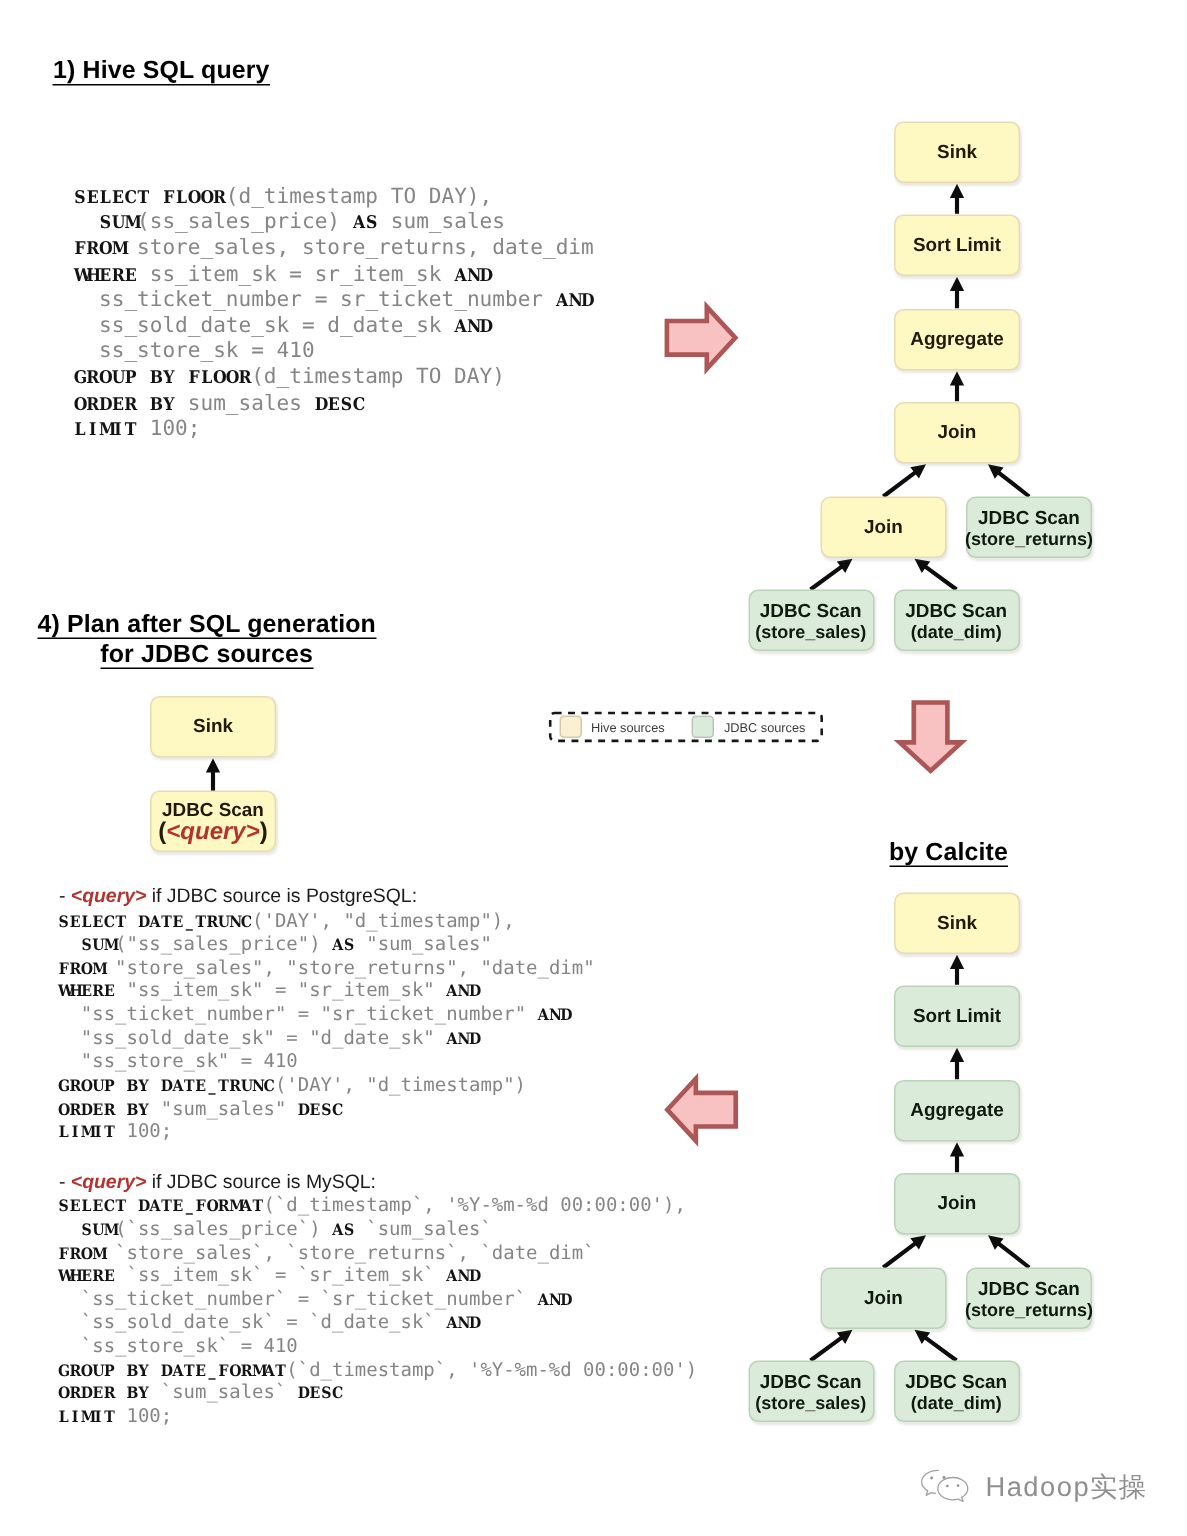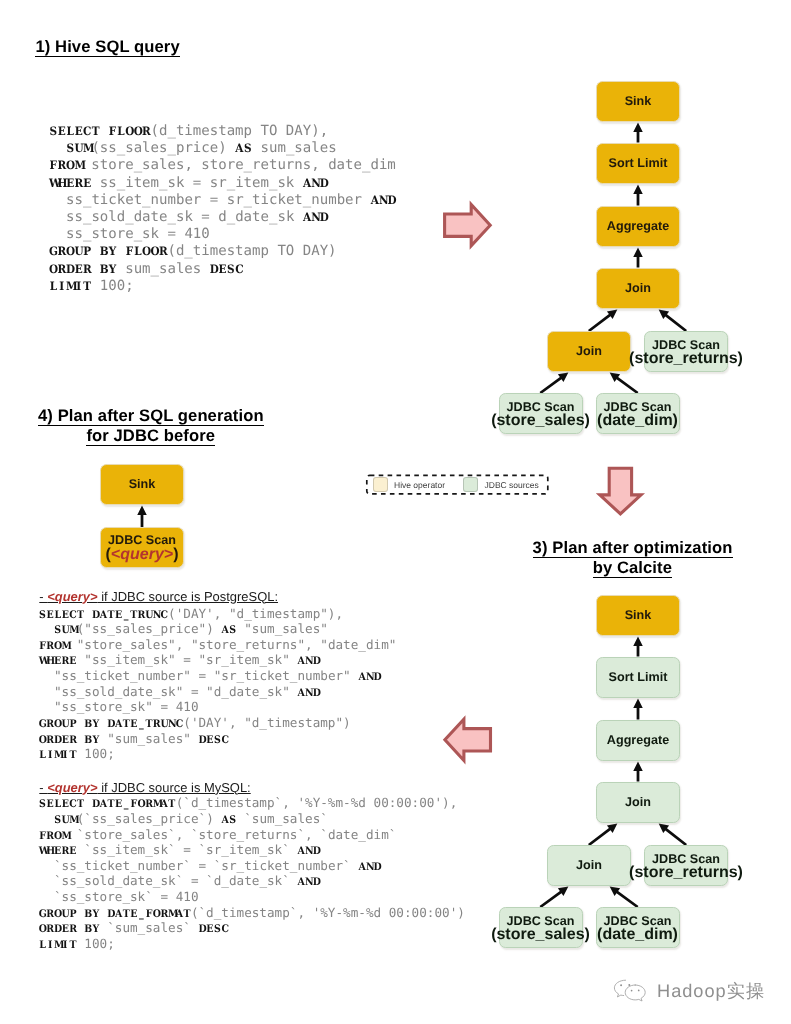--- a/index.html
+++ b/index.html
@@ -16,32 +16,32 @@
   
   .code{position:absolute;font-family:"DejaVu Sans Mono",monospace;
       color:#858585;white-space:pre;}
   .code .l{height:17.2px;line-height:17.2px;}
   .code b{color:#131313;font-weight:bold;font-family:"DejaVu Serif",serif;
       font-size:0.828em;font-stretch:condensed;letter-spacing:normal;}
   .code b i{display:inline-block;width:0.7274em;text-align:center;font-style:normal;
       overflow:visible;}
 
   
-  .qcap{position:absolute;font-size:12.95px;color:#1b1b1b;white-space:nowrap;text-decoration:underline;}
+  .qcap{position:absolute;font-size:12.95px;color:#1b1b1b;white-space:nowrap;}
   .qcap i{color:#b3342f;font-weight:bold;font-style:italic;}
 
   
   .node{position:absolute;border-radius:6.5px;box-sizing:border-box;
       box-shadow:1px 1.4px 1.6px rgba(120,115,95,0.16);
       display:flex;flex-direction:column;align-items:center;justify-content:center;
       font-weight:bold;color:#241d10;text-align:center;}
-  .node.hive{background:#eab308;border:1px solid #e8dbb4;color:#211a0c;}
+  .node.hive{background:#fef9c3;border:1px solid #e8dbb4;color:#211a0c;}
   .node.jdbc{background:#dbebd9;border:1px solid #bad3b8;color:#0f1a0f;}
   .node .t1{font-size:12.6px;line-height:14.5px;letter-spacing:0px;}
-  .node .t2{font-size:16px;line-height:12px;letter-spacing:0px;}
+  .node .t2{font-size:12px;line-height:12px;letter-spacing:0px;}
   .node .t2.q{font-style:normal;font-size:16px;line-height:14px;}
   .node .t2.q .paren{color:#241a0c;font-style:normal;font-weight:bold;}
   .node .t2.q .qv{color:#b3342f;font-style:italic;font-weight:bold;}
 
   
   .legend{position:absolute;box-sizing:border-box;
       border-radius:3px;display:flex;align-items:center;}
   .legend .sw{width:15px;height:15px;border-radius:3px;box-sizing:border-box;flex:0 0 auto;
       border:1px solid rgba(0,0,0,0.16);}
   .legend .lb{font-size:8.5px;color:#3c3c3c;white-space:nowrap;flex:0 0 auto;}
@@ -51,22 +51,22 @@
   .wm svg{flex:0 0 auto;display:block;}
   .wm .txt{font-size:18.2px;letter-spacing:1.0px;color:#8f8f8f;flex:0 0 auto;line-height:20px;text-align:right;}
 
   .stage > svg{position:absolute;left:0;top:0;overflow:visible;pointer-events:none;}
 </style>
 </head>
 <body>
 
 <div class="stage">
 <div class="sect-title" style="left:35.4px;top:36.6px;"><span class="u">1) Hive SQL query</span></div>
-<div class="sect-title" style="left:532.6px;top:537.7px;width:199.5px;text-align:center;line-height:20px;"><span class="u">3) Plan after optimization</span><br><span class="u">by Calcite</span></div>
-<div class="sect-title" style="left:38px;top:405.6px;width:225.5px;text-align:center;line-height:20px;"><span class="u">4) Plan after SQL generation</span><br><span class="u">for JDBC before</span></div>
+<div class="sect-title" style="left:532.6px;top:537.7px;width:199.5px;text-align:center;line-height:20px;"><br><span class="u">by Calcite</span></div>
+<div class="sect-title" style="left:25px;top:405.6px;width:225.5px;text-align:center;line-height:20px;"><span class="u">4) Plan after SQL generation</span><br><span class="u">for JDBC sources</span></div>
 <div class="code" style="left:49.1px;top:123px;font-size:14.05px;"><div class="l" style="height:17.2px;line-height:17.2px;"><b><i>S</i><i>E</i><i>L</i><i>E</i><i>C</i><i>T</i><i> </i><i>F</i><i>L</i><i>O</i><i>O</i><i>R</i></b><span>(d_timestamp TO DAY),</span></div><div class="l" style="height:17.2px;line-height:17.2px;"><span>  </span><b><i>S</i><i>U</i><i>M</i></b><span>(ss_sales_price) </span><b><i>A</i><i>S</i></b><span> sum_sales</span></div><div class="l" style="height:17.2px;line-height:17.2px;"><b><i>F</i><i>R</i><i>O</i><i>M</i></b><span> store_sales, store_returns, date_dim</span></div><div class="l" style="height:17.2px;line-height:17.2px;"><b><i>W</i><i>H</i><i>E</i><i>R</i><i>E</i></b><span> ss_item_sk = sr_item_sk </span><b><i>A</i><i>N</i><i>D</i></b></div><div class="l" style="height:17.2px;line-height:17.2px;"><span>  ss_ticket_number = sr_ticket_number </span><b><i>A</i><i>N</i><i>D</i></b></div><div class="l" style="height:17.2px;line-height:17.2px;"><span>  ss_sold_date_sk = d_date_sk </span><b><i>A</i><i>N</i><i>D</i></b></div><div class="l" style="height:17.2px;line-height:17.2px;"><span>  ss_store_sk = 410</span></div><div class="l" style="height:17.2px;line-height:17.2px;"><b><i>G</i><i>R</i><i>O</i><i>U</i><i>P</i><i> </i><i>B</i><i>Y</i><i> </i><i>F</i><i>L</i><i>O</i><i>O</i><i>R</i></b><span>(d_timestamp TO DAY)</span></div><div class="l" style="height:17.2px;line-height:17.2px;"><b><i>O</i><i>R</i><i>D</i><i>E</i><i>R</i><i> </i><i>B</i><i>Y</i></b><span> sum_sales </span><b><i>D</i><i>E</i><i>S</i><i>C</i></b></div><div class="l" style="height:17.2px;line-height:17.2px;"><b><i>L</i><i>I</i><i>M</i><i>I</i><i>T</i></b><span> 100;</span></div></div>
 <div class="qcap" style="left:39.3px;top:588.5px;"><span>- </span><i>&lt;query&gt;</i><span> if JDBC source is PostgreSQL:</span></div>
 <div class="code" style="left:38.7px;top:605.5px;font-size:12.65px;"><div class="l" style="height:15.67px;line-height:15.67px;"><b><i>S</i><i>E</i><i>L</i><i>E</i><i>C</i><i>T</i><i> </i><i>D</i><i>A</i><i>T</i><i>E</i><i>_</i><i>T</i><i>R</i><i>U</i><i>N</i><i>C</i></b><span>('DAY', "d_timestamp"),</span></div><div class="l" style="height:15.67px;line-height:15.67px;"><span>  </span><b><i>S</i><i>U</i><i>M</i></b><span>("ss_sales_price") </span><b><i>A</i><i>S</i></b><span> "sum_sales"</span></div><div class="l" style="height:15.67px;line-height:15.67px;"><b><i>F</i><i>R</i><i>O</i><i>M</i></b><span> "store_sales", "store_returns", "date_dim"</span></div><div class="l" style="height:15.67px;line-height:15.67px;"><b><i>W</i><i>H</i><i>E</i><i>R</i><i>E</i></b><span> "ss_item_sk" = "sr_item_sk" </span><b><i>A</i><i>N</i><i>D</i></b></div><div class="l" style="height:15.67px;line-height:15.67px;"><span>  "ss_ticket_number" = "sr_ticket_number" </span><b><i>A</i><i>N</i><i>D</i></b></div><div class="l" style="height:15.67px;line-height:15.67px;"><span>  "ss_sold_date_sk" = "d_date_sk" </span><b><i>A</i><i>N</i><i>D</i></b></div><div class="l" style="height:15.67px;line-height:15.67px;"><span>  "ss_store_sk" = 410</span></div><div class="l" style="height:15.67px;line-height:15.67px;"><b><i>G</i><i>R</i><i>O</i><i>U</i><i>P</i><i> </i><i>B</i><i>Y</i><i> </i><i>D</i><i>A</i><i>T</i><i>E</i><i>_</i><i>T</i><i>R</i><i>U</i><i>N</i><i>C</i></b><span>('DAY', "d_timestamp")</span></div><div class="l" style="height:15.67px;line-height:15.67px;"><b><i>O</i><i>R</i><i>D</i><i>E</i><i>R</i><i> </i><i>B</i><i>Y</i></b><span> "sum_sales" </span><b><i>D</i><i>E</i><i>S</i><i>C</i></b></div><div class="l" style="height:15.67px;line-height:15.67px;"><b><i>L</i><i>I</i><i>M</i><i>I</i><i>T</i></b><span> 100;</span></div></div>
 <div class="qcap" style="left:39.3px;top:779.5px;"><span>- </span><i>&lt;query&gt;</i><span> if JDBC source is MySQL:</span></div>
 <div class="code" style="left:38.7px;top:795.2px;font-size:12.65px;"><div class="l" style="height:15.67px;line-height:15.67px;"><b><i>S</i><i>E</i><i>L</i><i>E</i><i>C</i><i>T</i><i> </i><i>D</i><i>A</i><i>T</i><i>E</i><i>_</i><i>F</i><i>O</i><i>R</i><i>M</i><i>A</i><i>T</i></b><span>(`d_timestamp`, '%Y-%m-%d 00:00:00'),</span></div><div class="l" style="height:15.67px;line-height:15.67px;"><span>  </span><b><i>S</i><i>U</i><i>M</i></b><span>(`ss_sales_price`) </span><b><i>A</i><i>S</i></b><span> `sum_sales`</span></div><div class="l" style="height:15.67px;line-height:15.67px;"><b><i>F</i><i>R</i><i>O</i><i>M</i></b><span> `store_sales`, `store_returns`, `date_dim`</span></div><div class="l" style="height:15.67px;line-height:15.67px;"><b><i>W</i><i>H</i><i>E</i><i>R</i><i>E</i></b><span> `ss_item_sk` = `sr_item_sk` </span><b><i>A</i><i>N</i><i>D</i></b></div><div class="l" style="height:15.67px;line-height:15.67px;"><span>  `ss_ticket_number` = `sr_ticket_number` </span><b><i>A</i><i>N</i><i>D</i></b></div><div class="l" style="height:15.67px;line-height:15.67px;"><span>  `ss_sold_date_sk` = `d_date_sk` </span><b><i>A</i><i>N</i><i>D</i></b></div><div class="l" style="height:15.67px;line-height:15.67px;"><span>  `ss_store_sk` = 410</span></div><div class="l" style="height:15.67px;line-height:15.67px;"><b><i>G</i><i>R</i><i>O</i><i>U</i><i>P</i><i> </i><i>B</i><i>Y</i><i> </i><i>D</i><i>A</i><i>T</i><i>E</i><i>_</i><i>F</i><i>O</i><i>R</i><i>M</i><i>A</i><i>T</i></b><span>(`d_timestamp`, '%Y-%m-%d 00:00:00')</span></div><div class="l" style="height:15.67px;line-height:15.67px;"><b><i>O</i><i>R</i><i>D</i><i>E</i><i>R</i><i> </i><i>B</i><i>Y</i></b><span> `sum_sales` </span><b><i>D</i><i>E</i><i>S</i><i>C</i></b></div><div class="l" style="height:15.67px;line-height:15.67px;"><b><i>L</i><i>I</i><i>M</i><i>I</i><i>T</i></b><span> 100;</span></div></div>
 <svg width="791" height="1024">
       <path d="M 639.38 142.50 L 639.38 132.00 L 642.75 132.00 L 638.00 122.50 L 633.25 132.00 L 636.62 132.00 L 636.62 142.50 Z" fill="#0d0d0d"></path>
       <path d="M 639.38 205.50 L 639.38 194.00 L 642.75 194.00 L 638.00 184.50 L 633.25 194.00 L 636.62 194.00 L 636.62 205.50 Z" fill="#0d0d0d"></path>
       <path d="M 639.38 267.50 L 639.38 257.00 L 642.75 257.00 L 638.00 247.50 L 633.25 257.00 L 636.62 257.00 L 636.62 267.50 Z" fill="#0d0d0d"></path>
       <path d="M 589.66 332.10 L 610.58 316.32 L 612.61 319.01 L 617.34 309.50 L 606.89 311.43 L 608.92 314.12 L 588.00 329.90 Z" fill="#0d0d0d"></path>
@@ -145,21 +145,21 @@
     </div>
 <div class="node hive" style="left:100px;top:527px;width:84px;height:41px;">
       <div class="t1">JDBC Scan</div>
       <div class="t2 q"><span class="paren">(</span><span class="qv">&lt;query&gt;</span><span class="paren">)</span></div>
     </div>
 <svg width="791" height="1024">
 <rect x="366.8" y="475.3" width="181" height="18.6" rx="3" ry="3" fill="none" stroke="#171717" stroke-width="1.7" stroke-dasharray="4.6 4.3"></rect>
     </svg>
 <div class="legend" style="left:366px;top:474.5px;width:183px;height:20px;">
 <div class="sw" style="margin-left: 6.5px; background: rgb(251, 240, 209);"></div>
-<div class="lb" style="margin-left:6.5px;">Hive operator</div>
+<div class="lb" style="margin-left:6.5px;">Hive sources</div>
 <div class="sw" style="margin-left: 18px; background: rgb(219, 235, 217);"></div>
 <div class="lb" style="margin-left:6.5px;">JDBC sources</div>
 </div>
 <svg width="791" height="1024">
       <g>
         <path d="M 444.60 214.00 L 471.20 214.00 L 471.20 204.55 L 490.20 225.20 L 471.20 245.85 L 471.20 236.40 L 444.60 236.40 Z" fill="#f9c2c2" stroke="#ad5656" stroke-width="3.1" stroke-linejoin="miter"></path>
       </g>
       <g>
         <path d="M 631.60 468.30 L 631.60 494.90 L 641.05 494.90 L 620.40 513.90 L 599.75 494.90 L 609.20 494.90 L 609.20 468.30 Z" fill="#f9c2c2" stroke="#ad5656" stroke-width="3.1" stroke-linejoin="miter"></path>
       </g>

